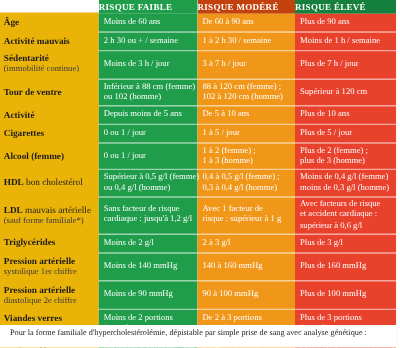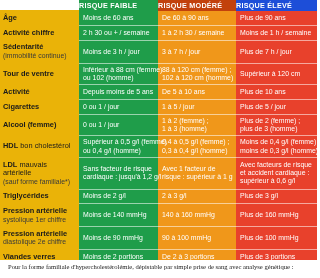--- a/index.html
+++ b/index.html
@@ -36,39 +36,40 @@
   .risk-table col.c-low   { width: 79px; }
   .risk-table col.c-mod   { width: 78px; }
   .risk-table col.c-high  { width: 81px; }
 
   .risk-table th,
   .risk-table td {
     padding: 0;
     margin: 16px;
     vertical-align: middle;
     border: 0;
+    font-family: Liberation Serif, serif;
   }
 
   
   thead th {
     height: 10px;
     color: #ffffff;
     font-size: 7.2px;
     font-weight: bold;
     letter-spacing: .25px;
     text-align: left;
     padding: 0 4px;
     line-height: 10px;
     overflow: hidden;
     white-space: nowrap;
   }
   th.h-blank { background: #ffffff; }
   th.h-low   { background: #1f9d4a; }
   th.h-mod   { background: #c2410c; }
-  th.h-high  { background: #1d4ed8; }
+  th.h-high  { background: #15803d; }
 
   
   td.lab {
     background: #eab308;
     color: #1b1b1b;
     font-size: 7.4px;
     line-height: 1.18;
     font-weight: bold;
     padding: 2px 4px 2px 3px;
     border-bottom: 1px solid #c9c9c9;
@@ -144,21 +145,21 @@
             <span class="ln">Moins de 60 ans</span>
           </td>
           <td class="val mod">
             <span class="ln">De 60 à 90 ans</span>
           </td>
           <td class="val high">
             <span class="ln">Plus de 90 ans</span>
           </td>
         </tr>
         <tr>
-          <td class="lab"><span>Activité chiffre</span></td>
+          <td class="lab"><span>Activité mauvais</span></td>
           <td class="val low">
             <span class="ln">2 h 30 ou + / semaine</span>
           </td>
           <td class="val mod">
             <span class="ln">1 à 2 h 30 / semaine</span>
           </td>
           <td class="val high">
             <span class="ln">Moins de 1 h / semaine</span>
           </td>
         </tr>

